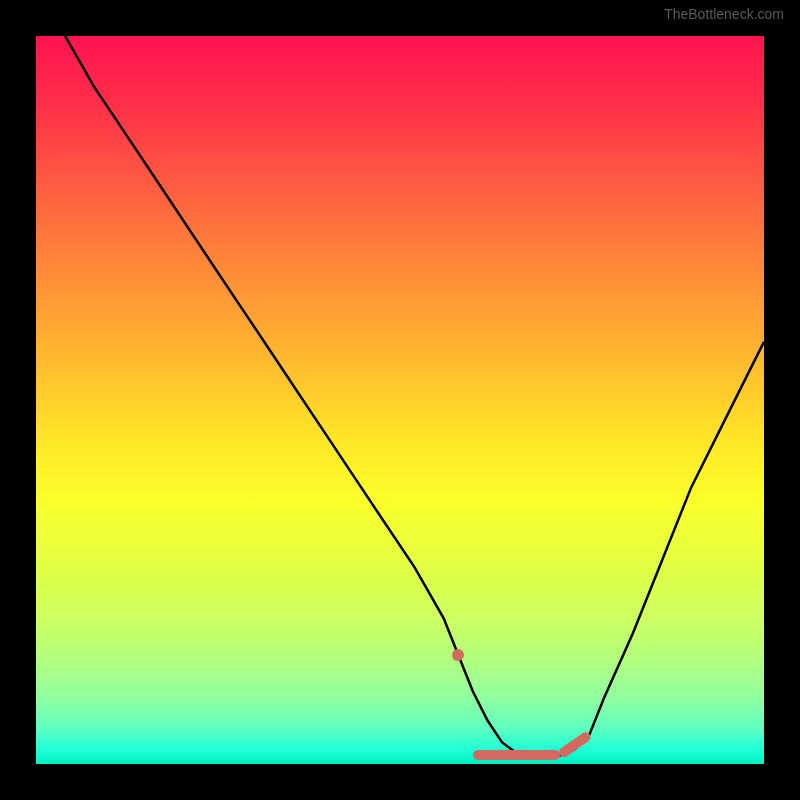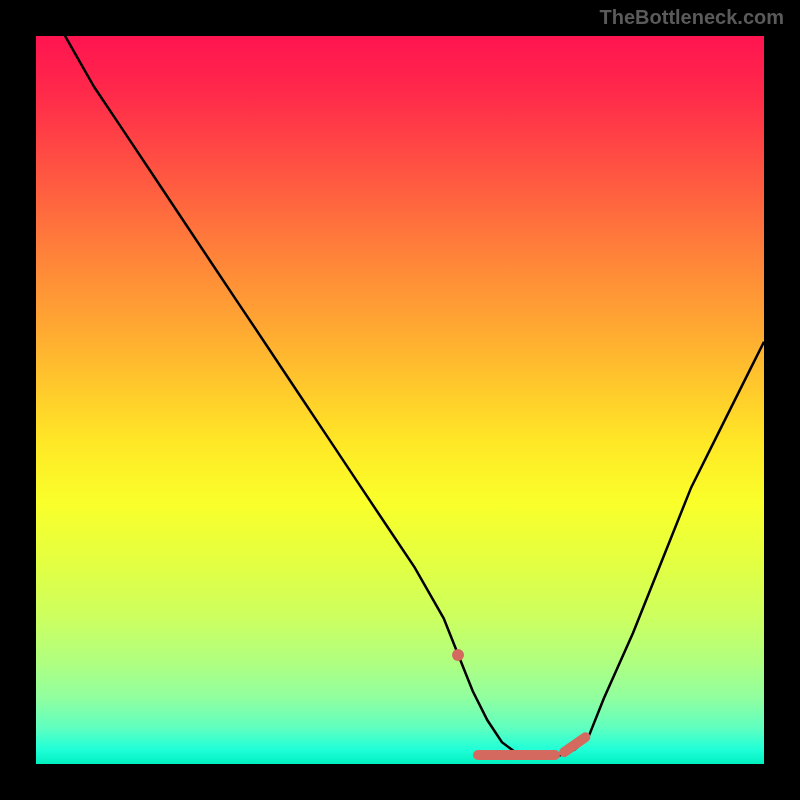--- a/index.html
+++ b/index.html
@@ -9,22 +9,22 @@
     background: #000;
     position: relative;
     font-family: Arial, sans-serif;
     overflow: hidden;
   }
   .watermark {
     position: absolute;
     top: 6px;
     right: 16px;
     color: #5a5a5a;
-    font-size: 20px;
-    font-weight: bold;
+    font-size: 14px;
+    font-weight: normal;
     z-index: 10;
   }
   .plot-area {
     position: absolute;
     left: 36px;
     top: 36px;
     width: 728px;
     height: 728px;
     overflow: hidden;
   }

